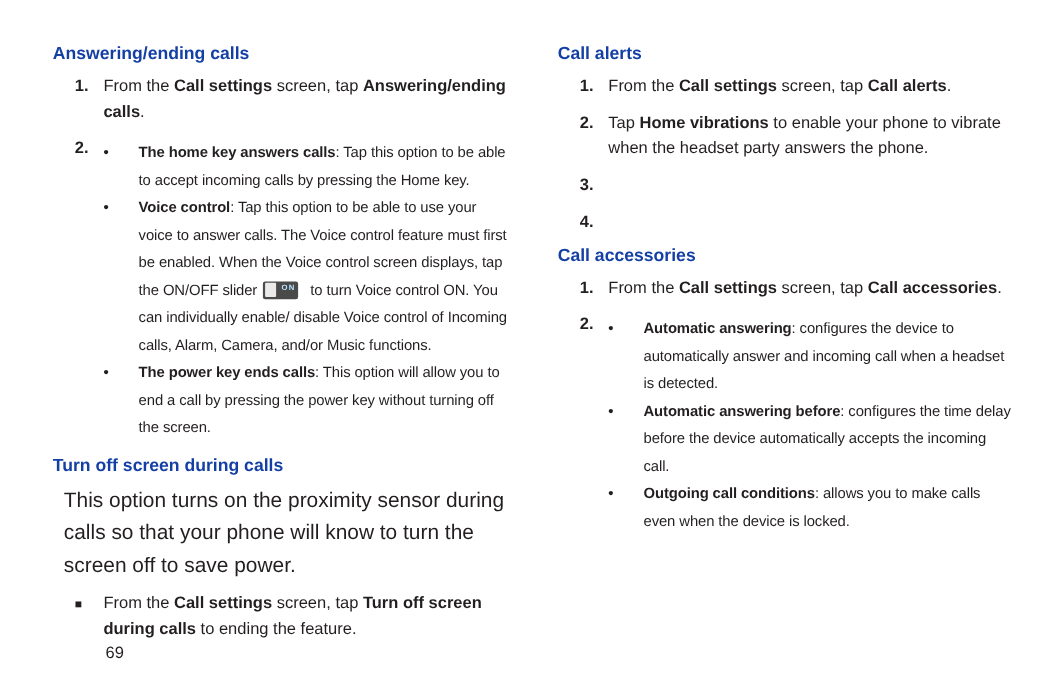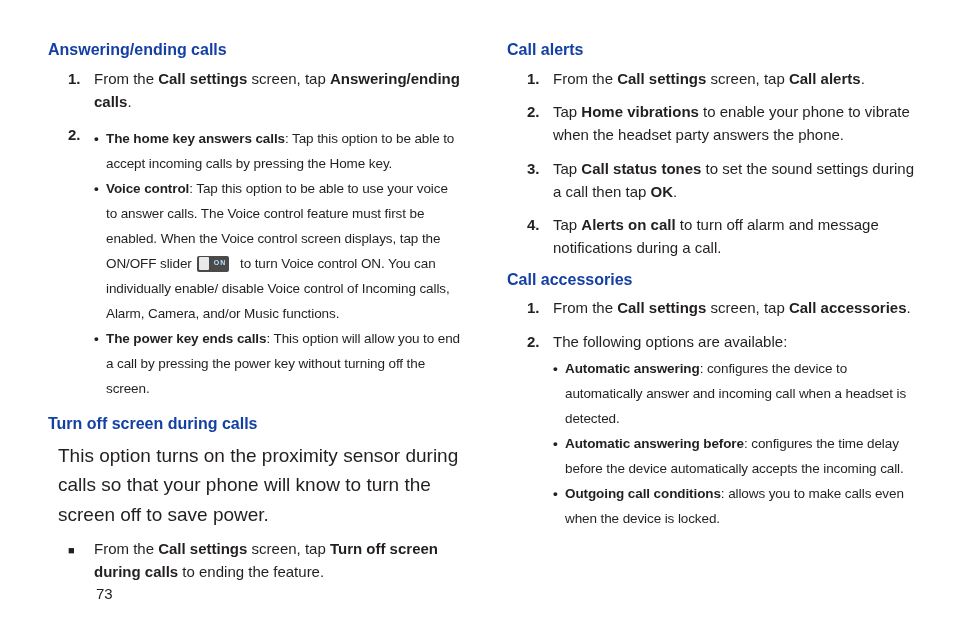--- a/index.html
+++ b/index.html
@@ -68,20 +68,21 @@
     letter-spacing: -0.1px;
     margin: 0;
   }
   ul.bul > li > .marker {
     width: 12px;
     flex-shrink: 0;
     font-weight: 700;
   }
   ul.bul > li > .body {
     flex: 1;
+    margin-left: 20px;
   }
   ul.sq {
     list-style: none;
     padding: 0;
     margin: 6px 0 8px 0;
   }
   ul.sq > li {
     display: flex;
     font-size: 15px;
     line-height: 1.55;
@@ -203,44 +204,37 @@
         </span>
       </li>
       <li>
         <span class="marker">2.</span>
         <span class="body">
           <span>Tap </span><span class="b">Home vibrations</span><span> to enable your phone to vibrate when the headset party answers the phone.</span>
         </span>
       </li>
       <li>
         <span class="marker">3.</span>
-        <span class="body">
-          <span>Tap </span><span class="b">Call status tones</span><span> to set the sound settings during a call then tap </span><span class="b">OK</span><span>.</span>
-        </span>
       </li>
       <li>
         <span class="marker">4.</span>
-        <span class="body">
-          <span>Tap </span><span class="b">Alerts on call</span><span> to turn off alarm and message notifications during a call.</span>
-        </span>
       </li>
     </ol>
 
     <h3>Call accessories</h3>
     <ol class="num">
       <li>
         <span class="marker">1.</span>
         <span class="body">
           <span>From the </span><span class="b">Call settings</span><span> screen, tap </span><span class="b">Call accessories</span><span>.</span>
         </span>
       </li>
       <li>
         <span class="marker">2.</span>
         <span class="body">
-          <span>The following options are available:</span>
           <ul class="bul">
             <li>
               <span class="marker">•</span>
               <span class="body">
                 <span class="b">Automatic answering</span><span>: configures the device to automatically answer and incoming call when a headset is detected.</span>
               </span>
             </li>
             <li>
               <span class="marker">•</span>
               <span class="body">
@@ -252,14 +246,14 @@
               <span class="body">
                 <span class="b">Outgoing call conditions</span><span>: allows you to make calls even when the device is locked.</span>
               </span>
             </li>
           </ul>
         </span>
       </li>
     </ol>
   </div>
 
-  <div class="pageno">73</div>
+  <div class="pageno">69</div>
 </div>
 
 </body></html>

